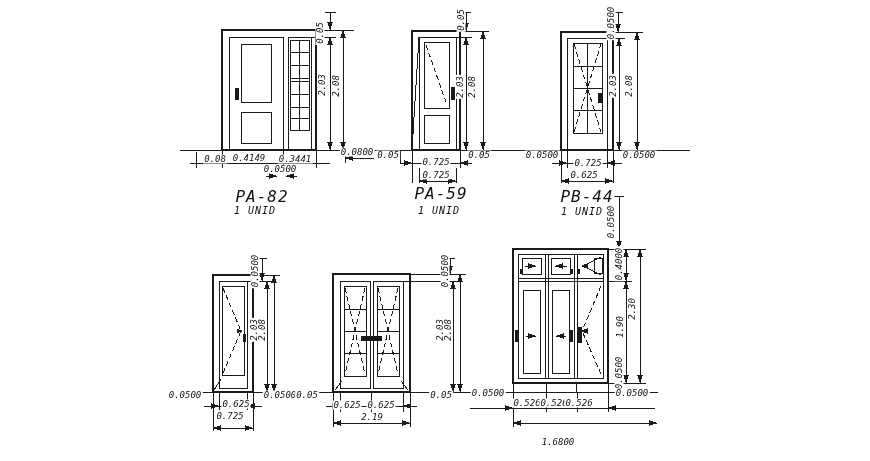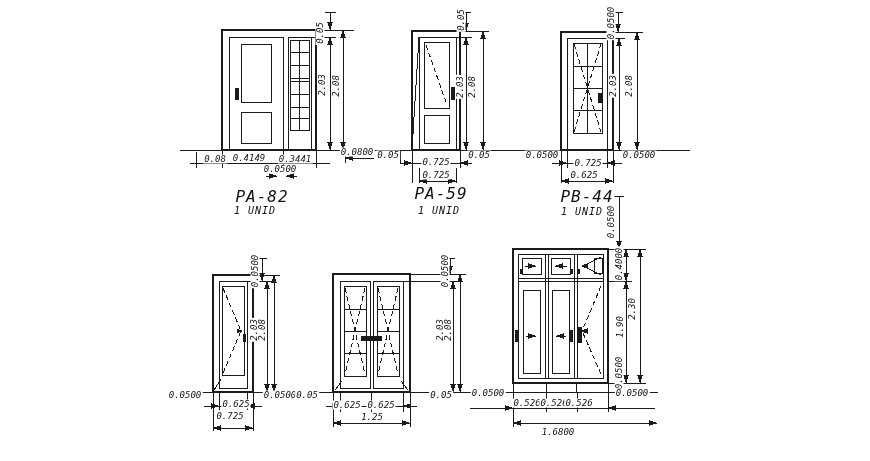--- a/index.html
+++ b/index.html
@@ -276,28 +276,28 @@
 <div class="t dim" style="left:236px;top:404px">0.625</div>
 <div class="t dim" style="left:230px;top:416px">0.725</div>
 <div class="t dim" style="left:280px;top:395px">0.0500</div>
 <div class="t dim" style="left:307px;top:395px">0.05</div>
 
 <div class="vdim" style="left:445px;top:271px">0.0500</div>
 <div class="vdim" style="left:440px;top:330px">2.03</div>
 <div class="vdim" style="left:448px;top:330px">2.08</div>
 <div class="t dim" style="left:347px;top:405px">0.625</div>
 <div class="t dim" style="left:381px;top:405px">0.625</div>
-<div class="t dim" style="left:372px;top:417px">1.25</div>
+<div class="t dim" style="left:372px;top:417px">2.19</div>
 <div class="t dim" style="left:441px;top:395px">0.05</div>
 
 <div class="vdim" style="left:611px;top:222px">0.0500</div>
 <div class="vdim" style="left:619px;top:264px">0.4000</div>
 <div class="vdim" style="left:620px;top:327px">1.90</div>
 <div class="vdim" style="left:619px;top:373px">0.0500</div>
 <div class="vdim" style="left:632px;top:309px">2.30</div>
 <div class="t dim" style="left:488px;top:393px">0.0500</div>
 <div class="t dim" style="left:527px;top:403px">0.526</div>
 <div class="t dim" style="left:554px;top:403px">0.526</div>
 <div class="t dim" style="left:579px;top:403px">0.526</div>
 <div class="t dim" style="left:632px;top:393px">0.0500</div>
-<div class="t dim" style="left:558px;top:432px">1.6800</div>
+<div class="t dim" style="left:558px;top:442px">1.6800</div>
 
 </div>
 
 </body></html>

